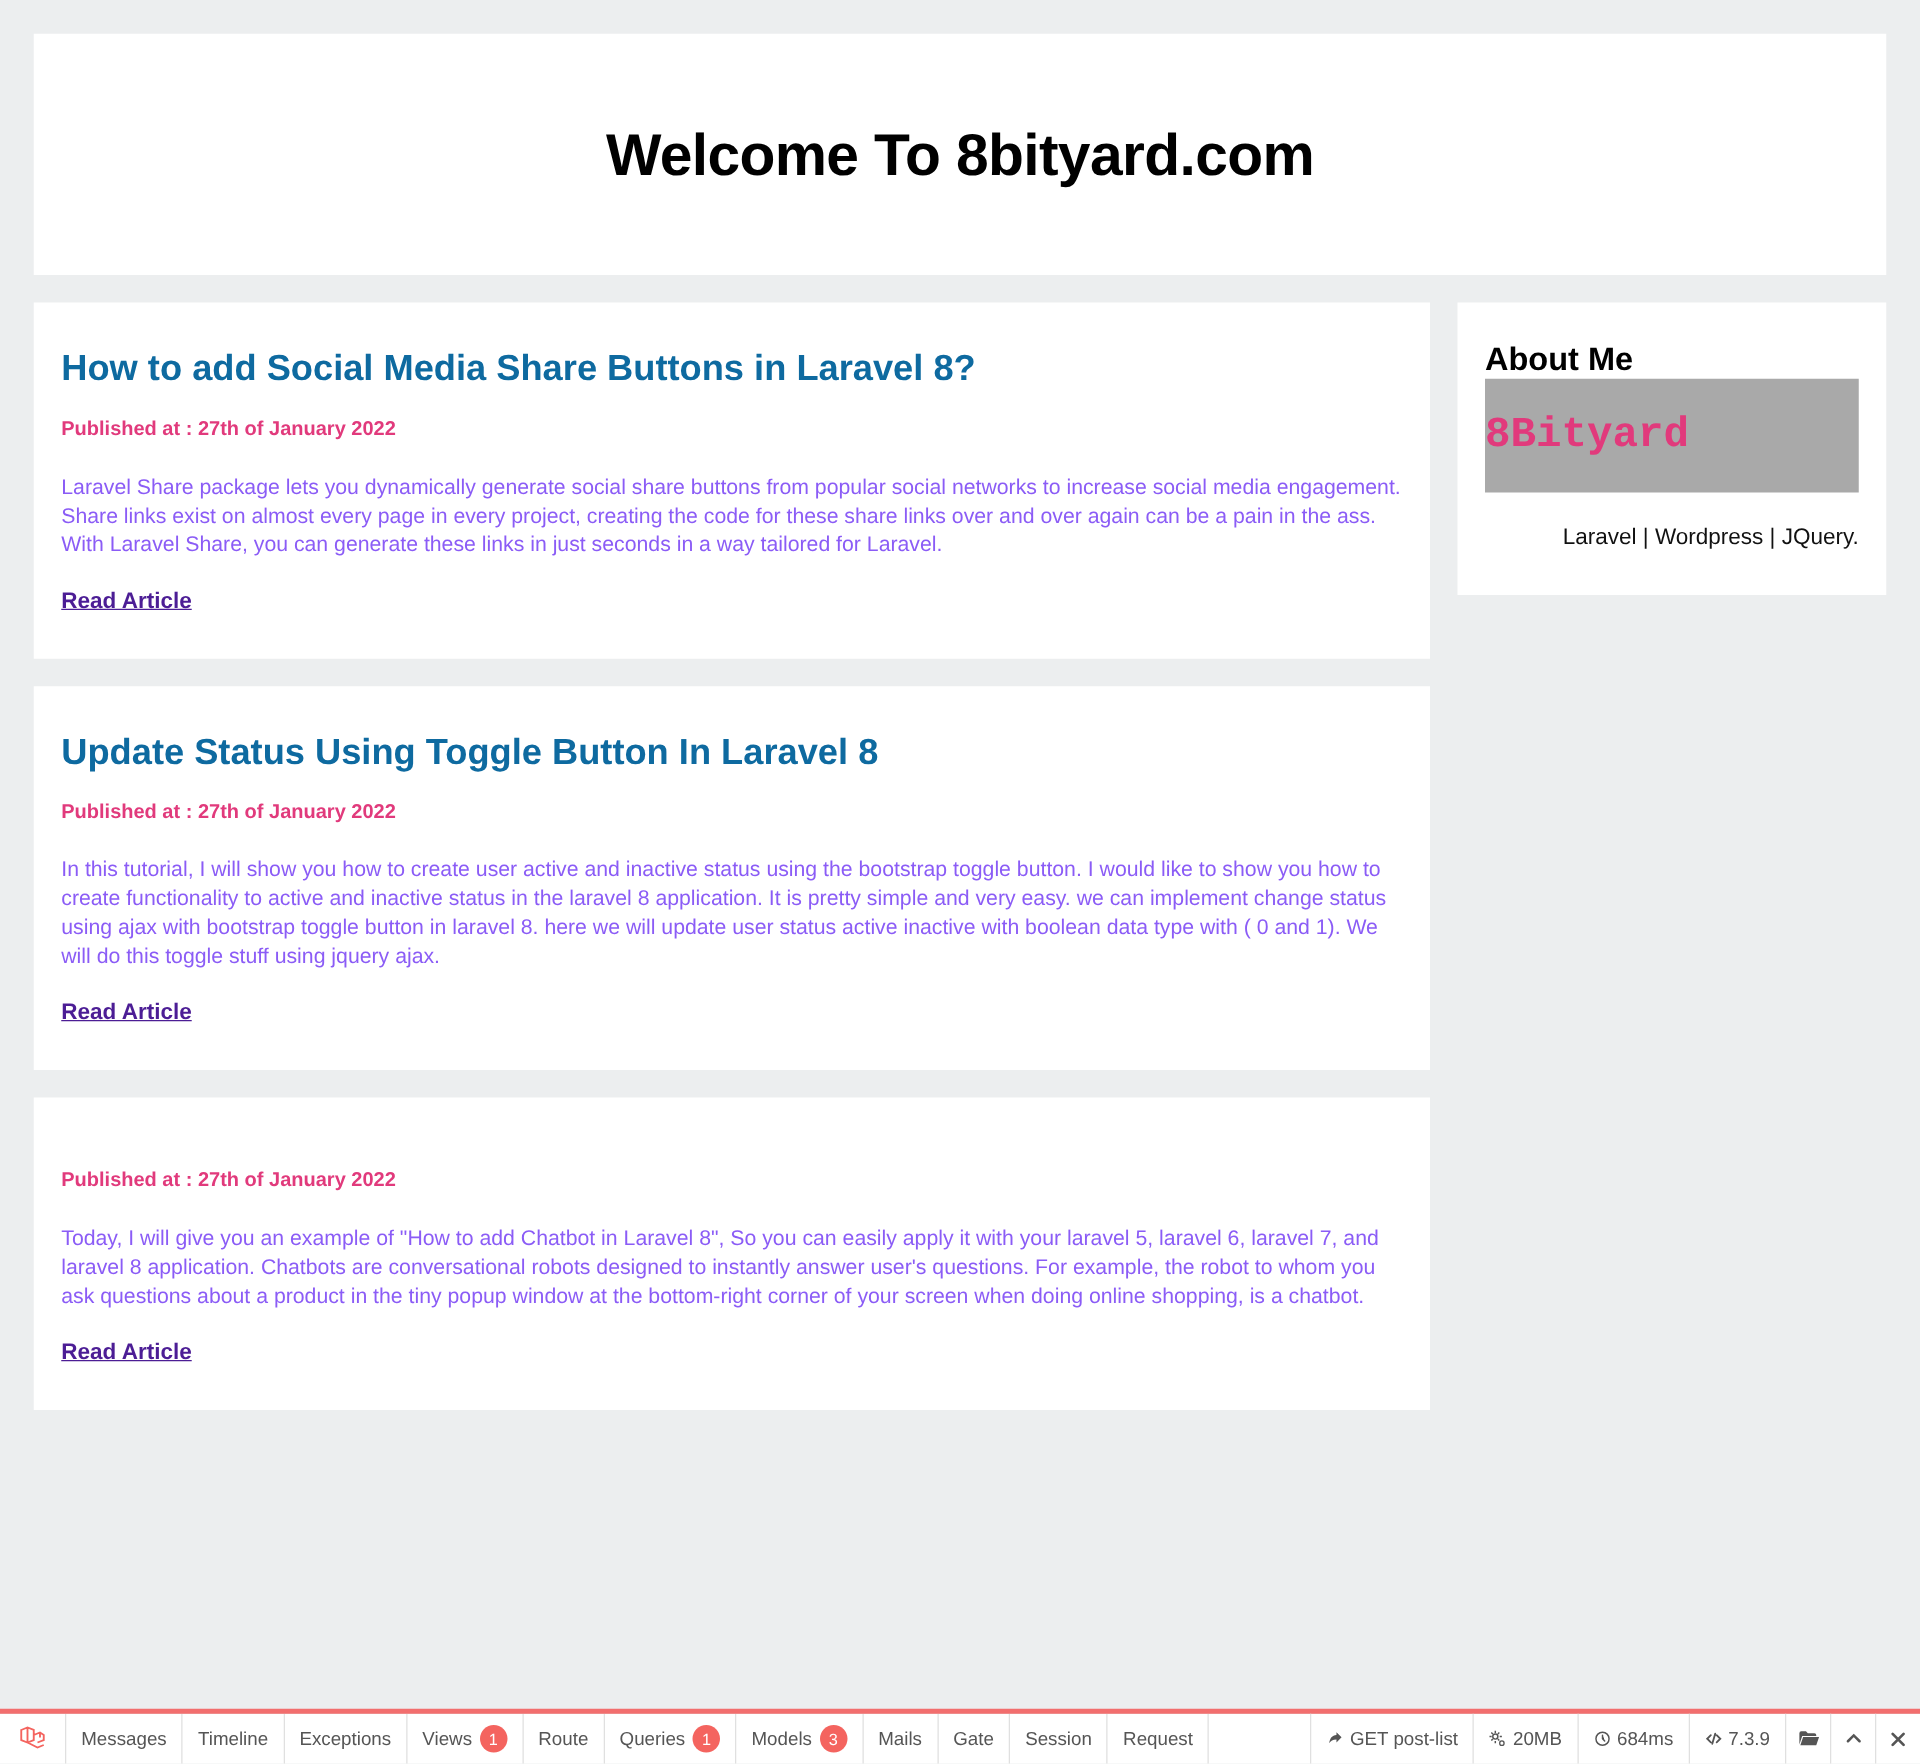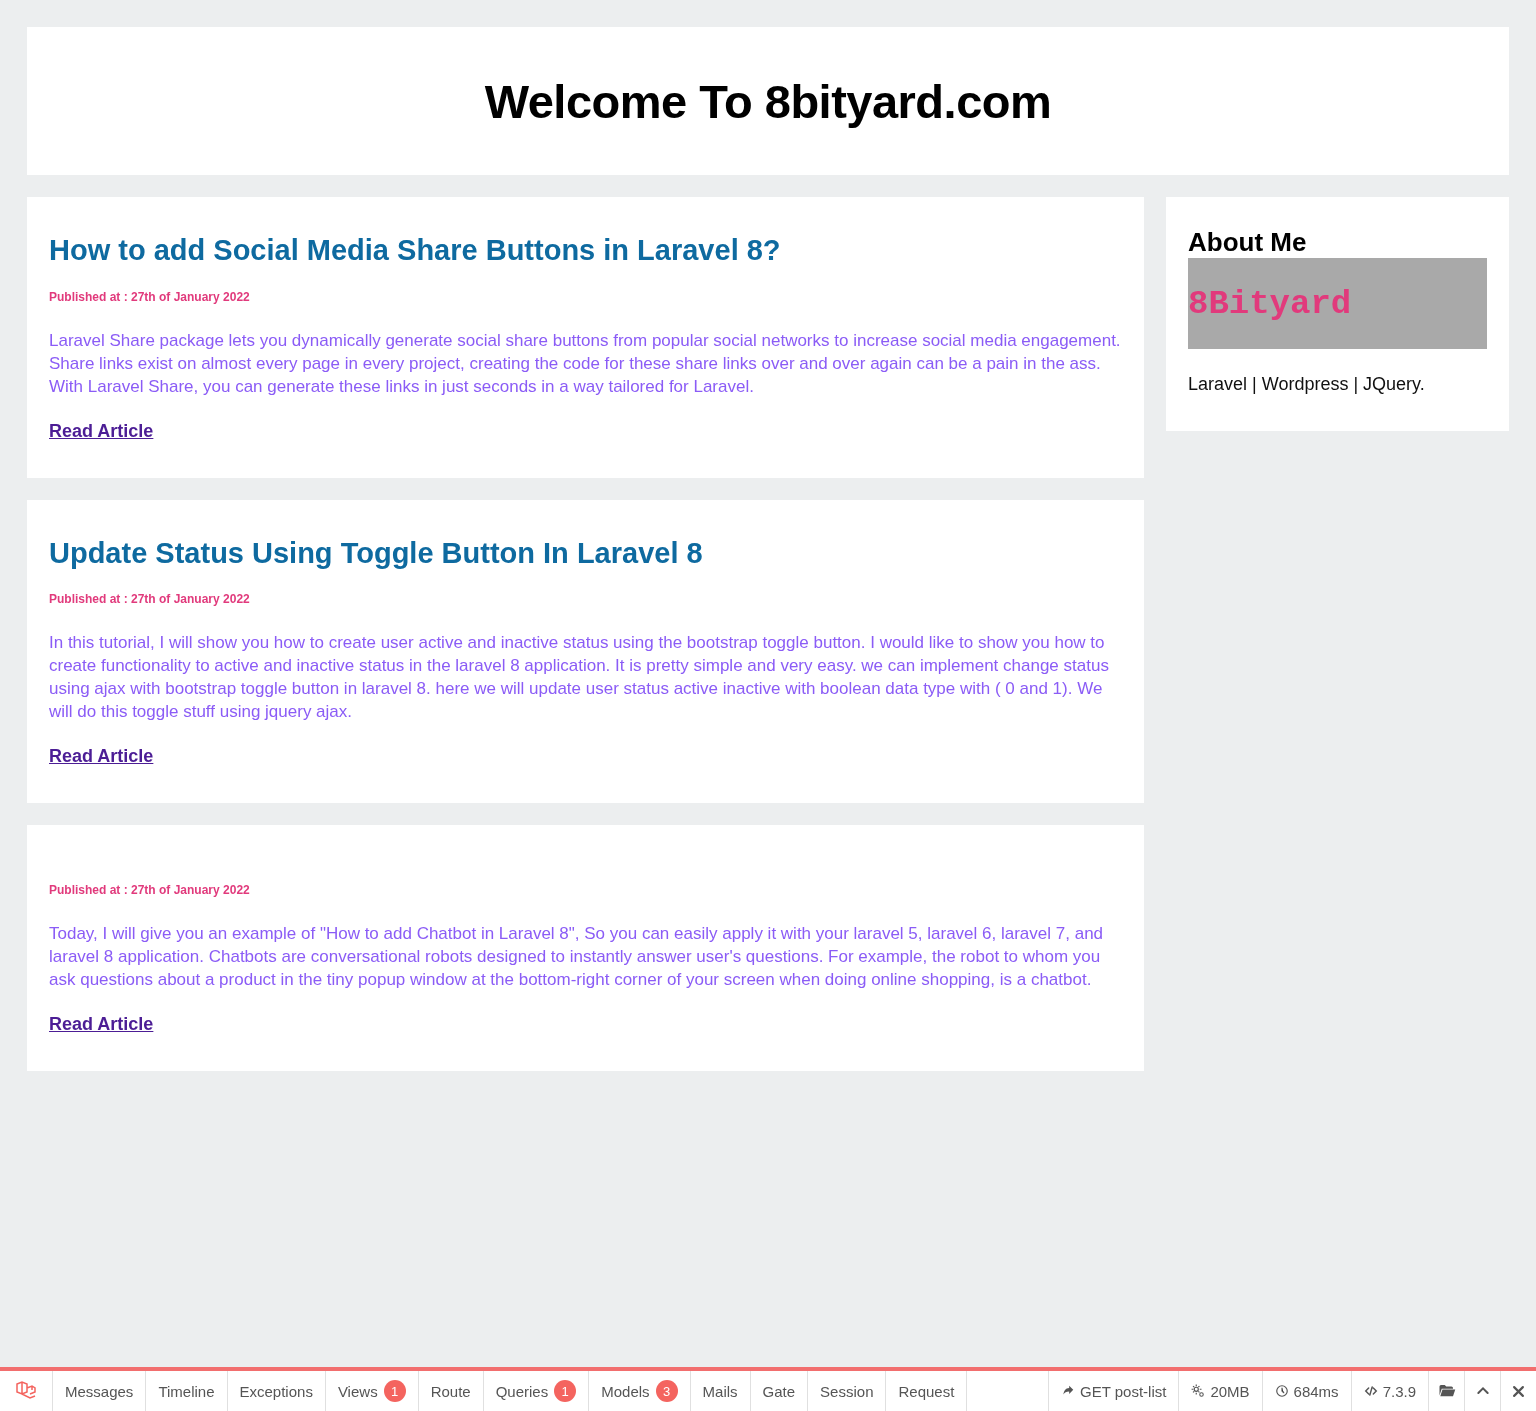--- a/index.html
+++ b/index.html
@@ -11,21 +11,21 @@
     width: 1536px;
     height: 1411px;
     overflow: hidden;
     position: relative;
   }
   .page {
     padding: 27px 27px 0 27px;
   }
   .hero {
     background: #fff;
-    height: 148px;
+    height: 193px;
     display: flex;
     align-items: center;
     justify-content: center;
   }
   .hero h1 {
     font-size: 47px;
     font-weight: 700;
     color: #000;
     letter-spacing: -0.5px;
   }
@@ -44,21 +44,21 @@
   .post-title {
     color: #0e6aa0;
     font-size: 29px;
     font-weight: 700;
     text-decoration: none;
     display: block;
     line-height: 1.2;
   }
   .published {
     color: #e13a7c;
-    font-size: 12px;
+    font-size: 16px;
     font-weight: 700;
     margin-top: 22px;
   }
   .post-body {
     font-size: 17px;
     color: #8b5cf6;
     margin-top: 26px;
     line-height: 1.35;
   }
   .read-link {
@@ -88,20 +88,21 @@
   }
   .sidebar-banner span {
     font-family: "Courier New", monospace;
     font-weight: 700;
     font-size: 34px;
     color: #e13a7c;
   }
   .sidebar-desc {
     font-size: 18px;
     color: #111;
+    text-align: right;
   }
 
   
   .debugbar {
     position: absolute;
     left: 0; right: 0; bottom: 0;
     height: 41px;
     background: #fff;
     border-top: 1px solid #d9d9d9;
   }

